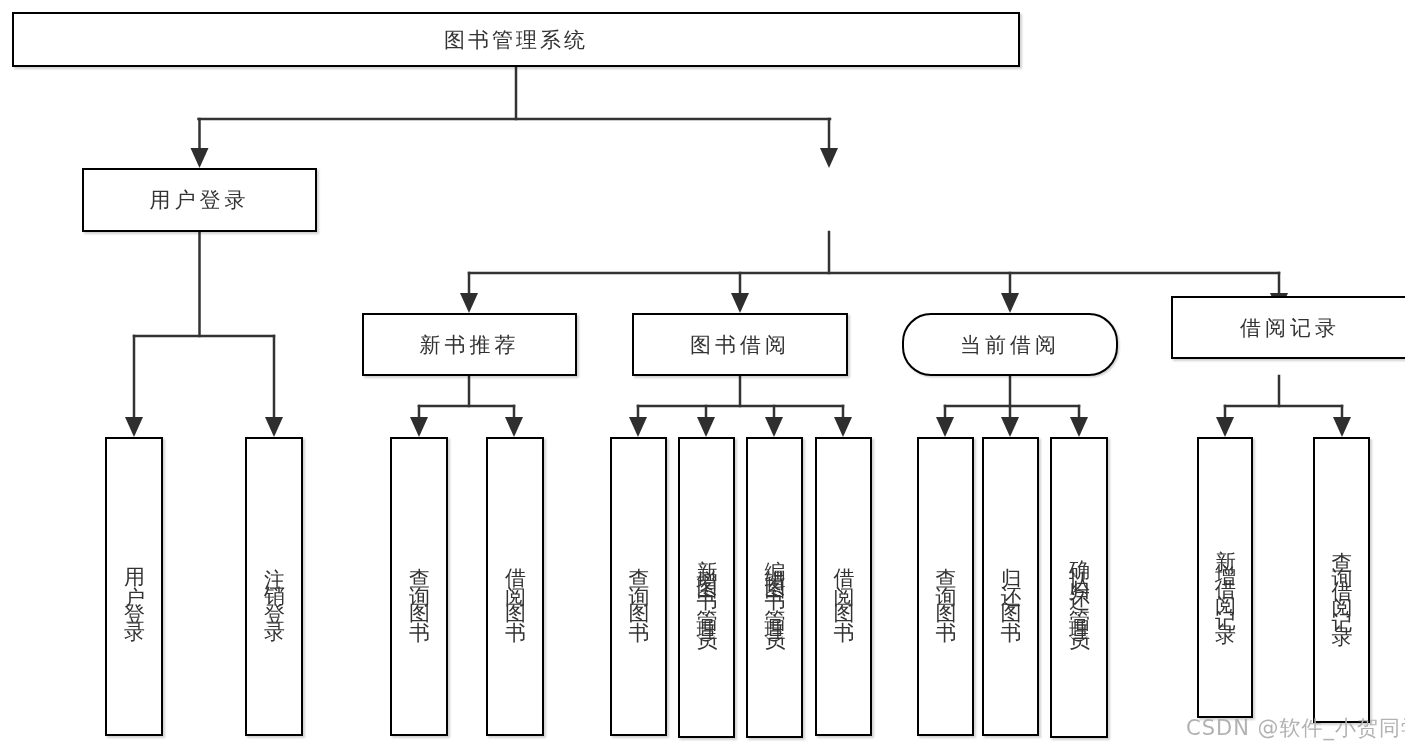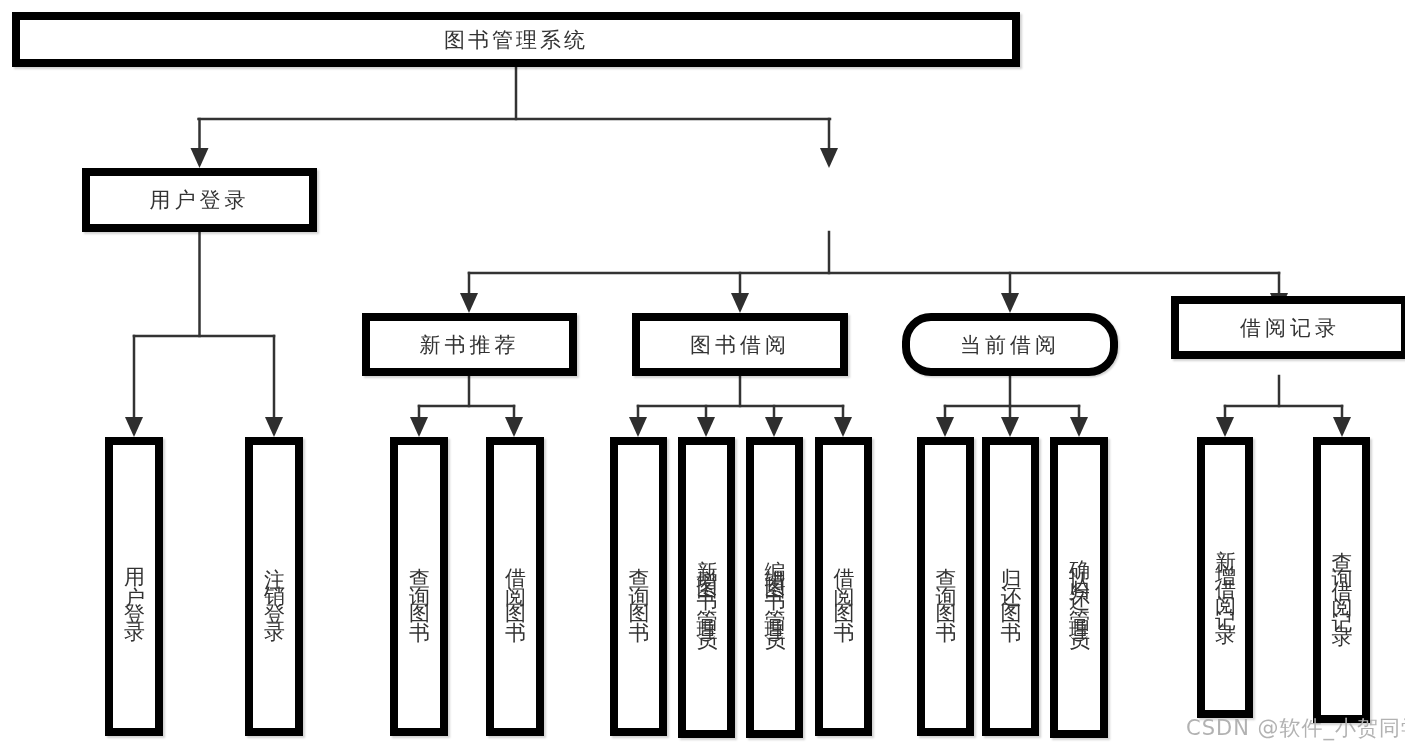--- a/index.html
+++ b/index.html
@@ -25,21 +25,21 @@
     stroke-width: 2.5;
     stroke-linecap: square;
   }
   .connectors polygon {
     fill: #2e2e2e;
     stroke: none;
   }
   .node {
     position: absolute;
     box-sizing: border-box;
-    border: 8px solid #000000;
+    border: 2px solid #000000;
     background: #ffffff;
     color: #333333;
     display: flex;
     align-items: center;
     justify-content: center;
     box-shadow: 1.5px 1.5px 2px rgba(0,0,0,0.18);
     text-align: center;
   }
   .hnode {
     font-size: 21px;

